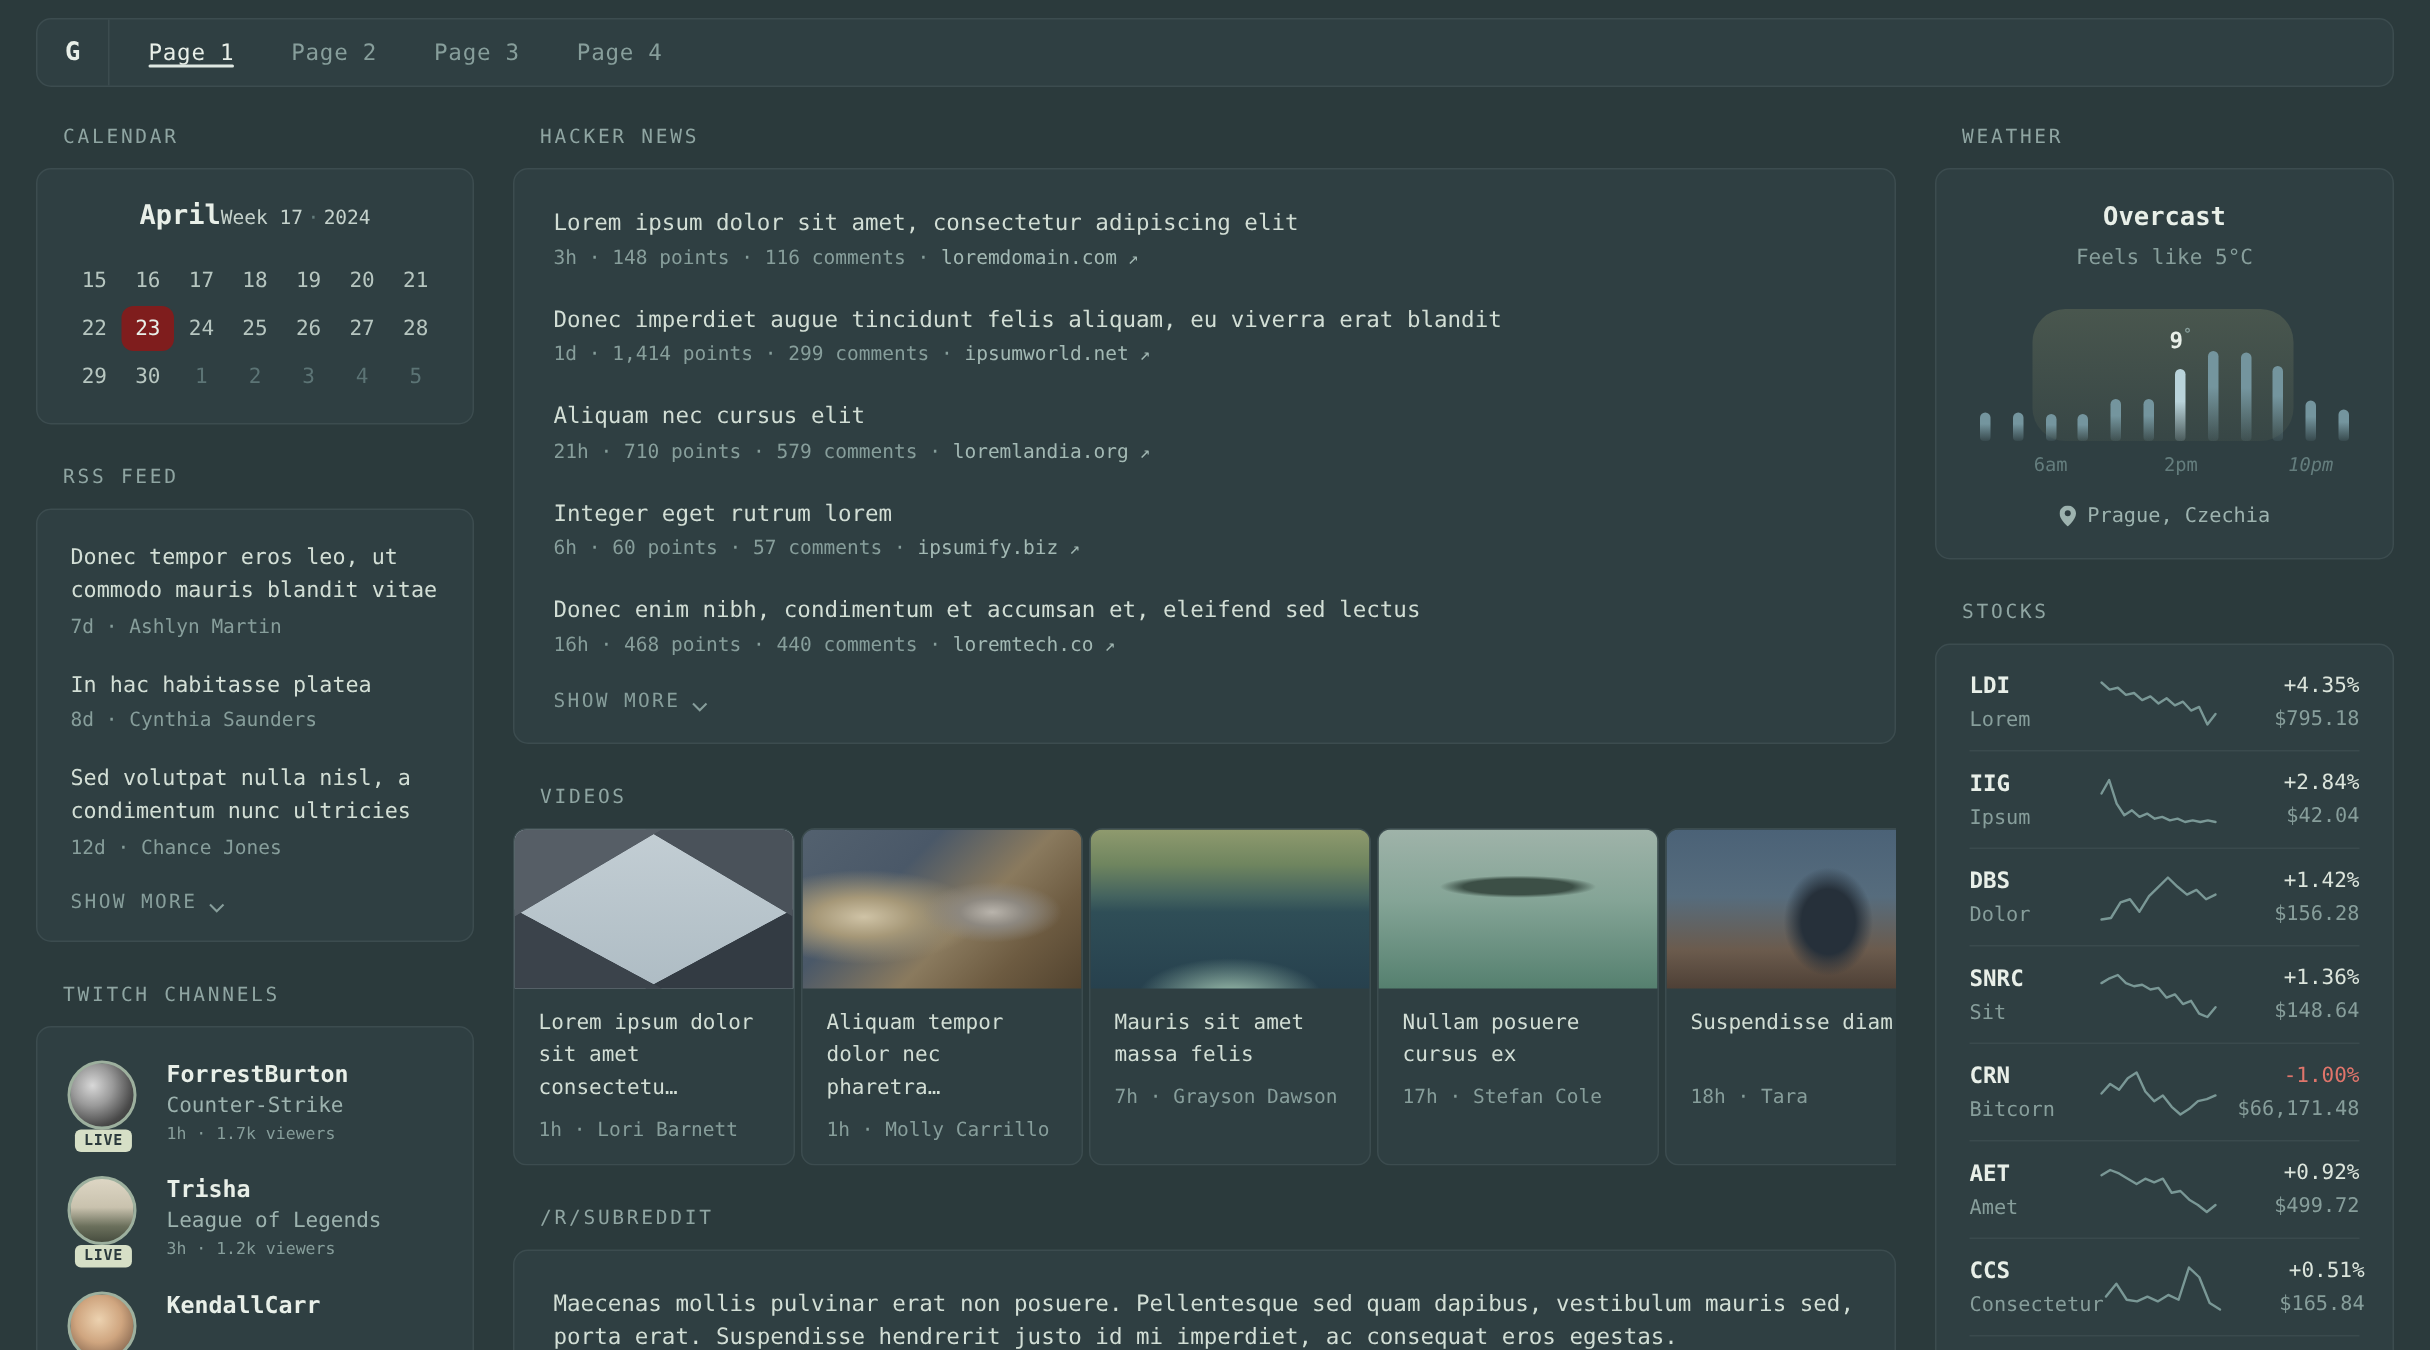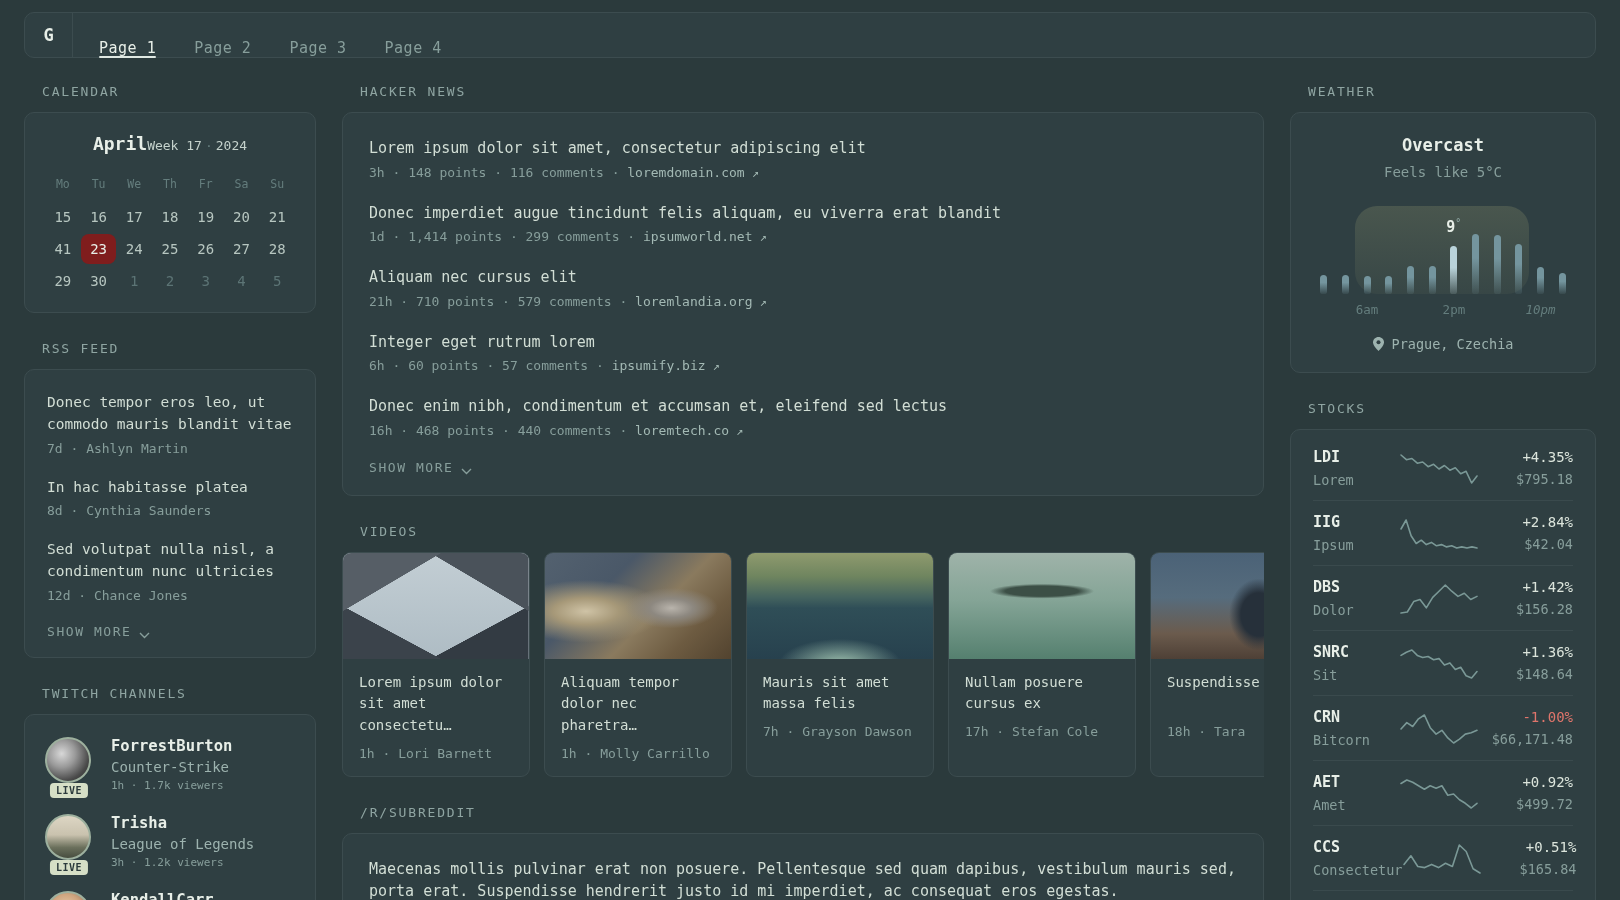--- a/index.html
+++ b/index.html
@@ -19,21 +19,21 @@
   
   .topnav{
     display:flex;align-items:stretch;height:46px;margin-bottom:26px;
     background:var(--card);border:1px solid var(--border);border-radius:10px;
   }
   .logo{
     width:48px;display:flex;align-items:center;justify-content:center;
     color:var(--heading);font-weight:bold;font-size:17px;
     border-right:1px solid var(--border);cursor:pointer;
   }
-  .tabs{display:flex;align-items:flex-end;padding-left:26px;gap:38px}
+  .tabs{display:flex;align-items:center;padding-left:26px;gap:38px}
   .tab{
     background:none;border:none;font:inherit;font-size:15px;color:var(--muted);
     display:flex;align-items:center;position:relative;cursor:pointer;letter-spacing:.5px;
   }
   .tab.active{color:var(--heading)}
   .tab.active::after{
     content:"";position:absolute;left:0;right:0;bottom:-1px;height:2px;
     background:var(--underline);border-radius:1px;
   }
   
@@ -87,21 +87,21 @@
   }
   .t-name{font-size:15.5px;font-weight:600;color:var(--heading)}
   .t-game{font-size:14px;color:#9db3af;margin-top:4px}
   .t-meta{font-size:11px;color:var(--muted);margin-top:4px}
   
   .hn-card{padding:24px 26px 20px}
   .hn-item{margin-bottom:22px}
   .hn-item .item-title{font-size:15px}
   .reddit-card{padding:24px 26px 20px}
   
-  .video-row{display:flex;gap:14px;overflow:hidden}
+  .video-row{display:flex;gap:4px;overflow:hidden}
   .video-card{
     flex:0 0 188px;background:var(--card);border:1px solid var(--border);
     border-radius:9px;overflow:hidden;cursor:pointer;
   }
   .thumb{height:106px;width:100%}
   .thumb-towers{
     background:
       linear-gradient(to top left, rgba(0,0,0,0) 50%, #565e66 50.5%) no-repeat top left/53% 55%,
       linear-gradient(to top right, rgba(0,0,0,0) 50%, #4a525a 50.5%) no-repeat top right/53% 55%,
       linear-gradient(to bottom left, rgba(0,0,0,0) 50%, #3b434b 50.5%) no-repeat bottom left/53% 50%,
@@ -196,38 +196,29 @@
 
     <div class="widget">
       <h2 class="sec-title">CALENDAR</h2>
       <div class="card calendar-card">
         <div class="cal-head">
           <span class="cal-month">April</span>
           <span class="cal-week">
             <span>Week 17</span><span class="dot">·</span><span>2024</span>
           </span>
         </div>
-        <div class="cal-grid" id="cal-weekdays">
-            <div class="cal-cell cal-wd">Mo</div>
-            <div class="cal-cell cal-wd">Tu</div>
-            <div class="cal-cell cal-wd">We</div>
-            <div class="cal-cell cal-wd">Th</div>
-            <div class="cal-cell cal-wd">Fr</div>
-            <div class="cal-cell cal-wd">Sa</div>
-            <div class="cal-cell cal-wd">Su</div>
-          </div>
         <div class="cal-grid" id="cal-days">
             <div class="cal-cell cal-day">15</div>
             <div class="cal-cell cal-day">16</div>
             <div class="cal-cell cal-day">17</div>
             <div class="cal-cell cal-day">18</div>
             <div class="cal-cell cal-day">19</div>
             <div class="cal-cell cal-day">20</div>
             <div class="cal-cell cal-day">21</div>
-            <div class="cal-cell cal-day">41</div>
+            <div class="cal-cell cal-day">22</div>
             <div class="cal-cell cal-day selected">23</div>
             <div class="cal-cell cal-day">24</div>
             <div class="cal-cell cal-day">25</div>
             <div class="cal-cell cal-day">26</div>
             <div class="cal-cell cal-day">27</div>
             <div class="cal-cell cal-day">28</div>
             <div class="cal-cell cal-day">29</div>
             <div class="cal-cell cal-day">30</div>
             <div class="cal-cell cal-day muted">1</div>
             <div class="cal-cell cal-day muted">2</div>

